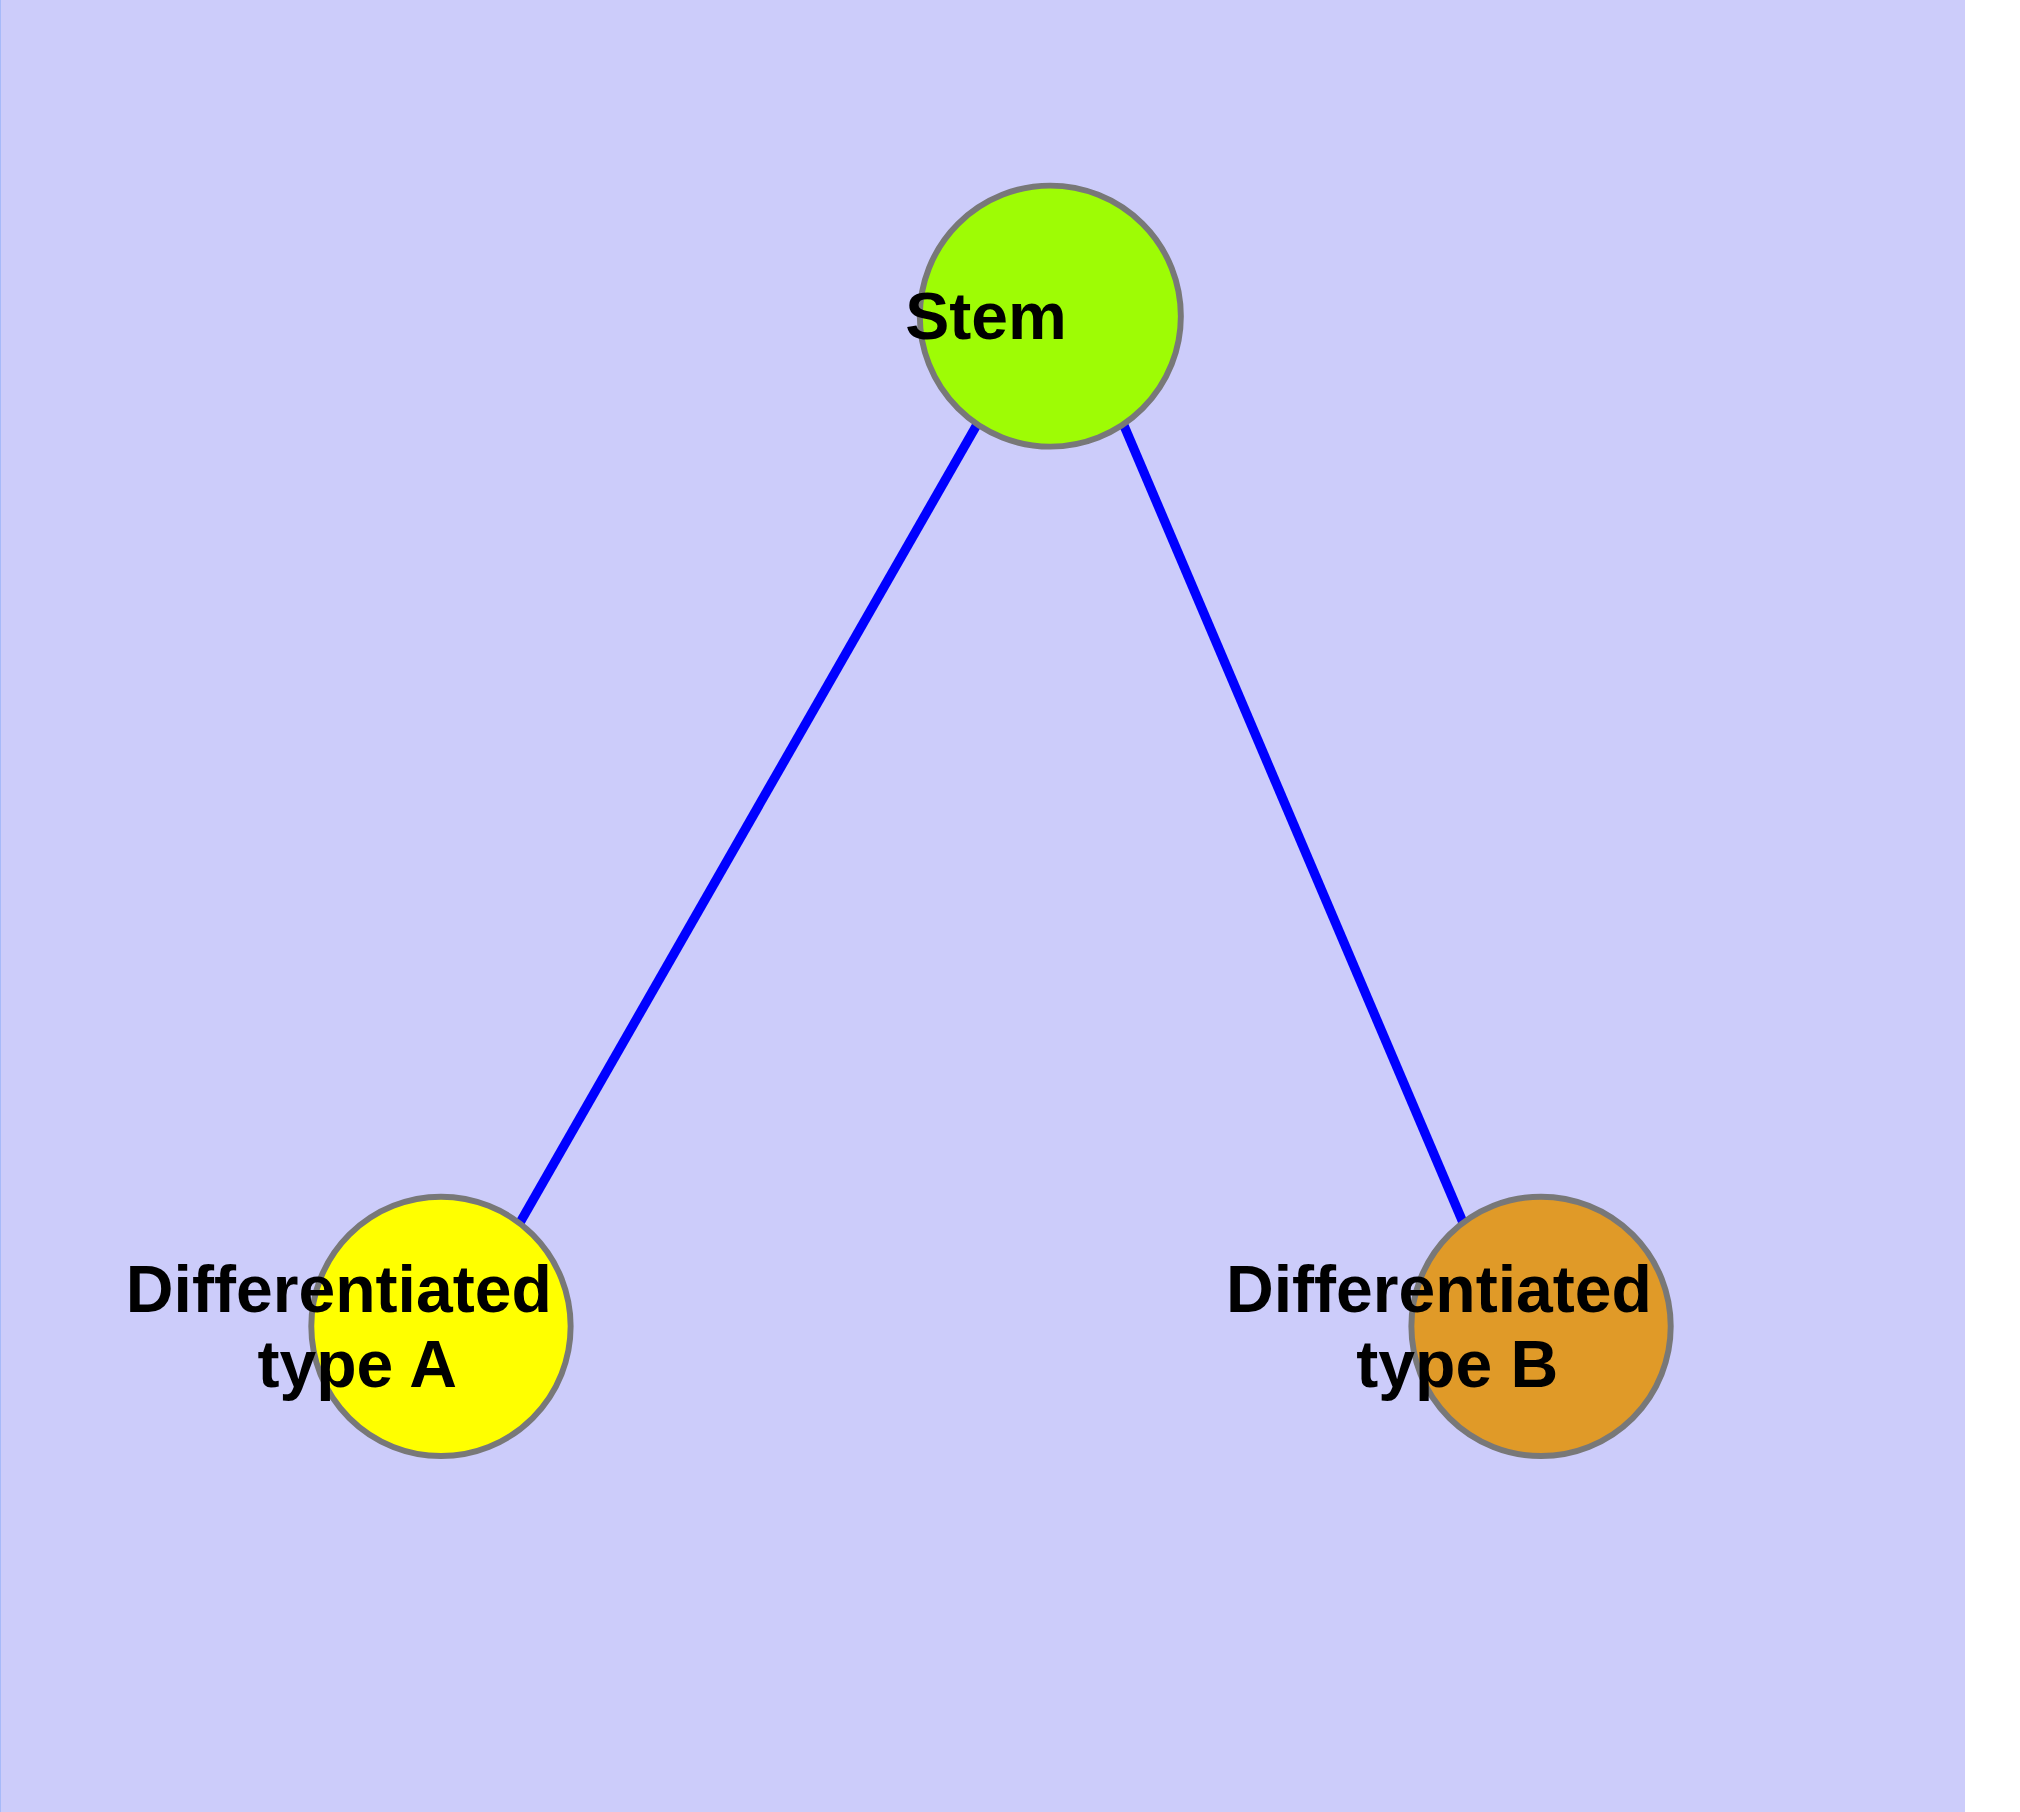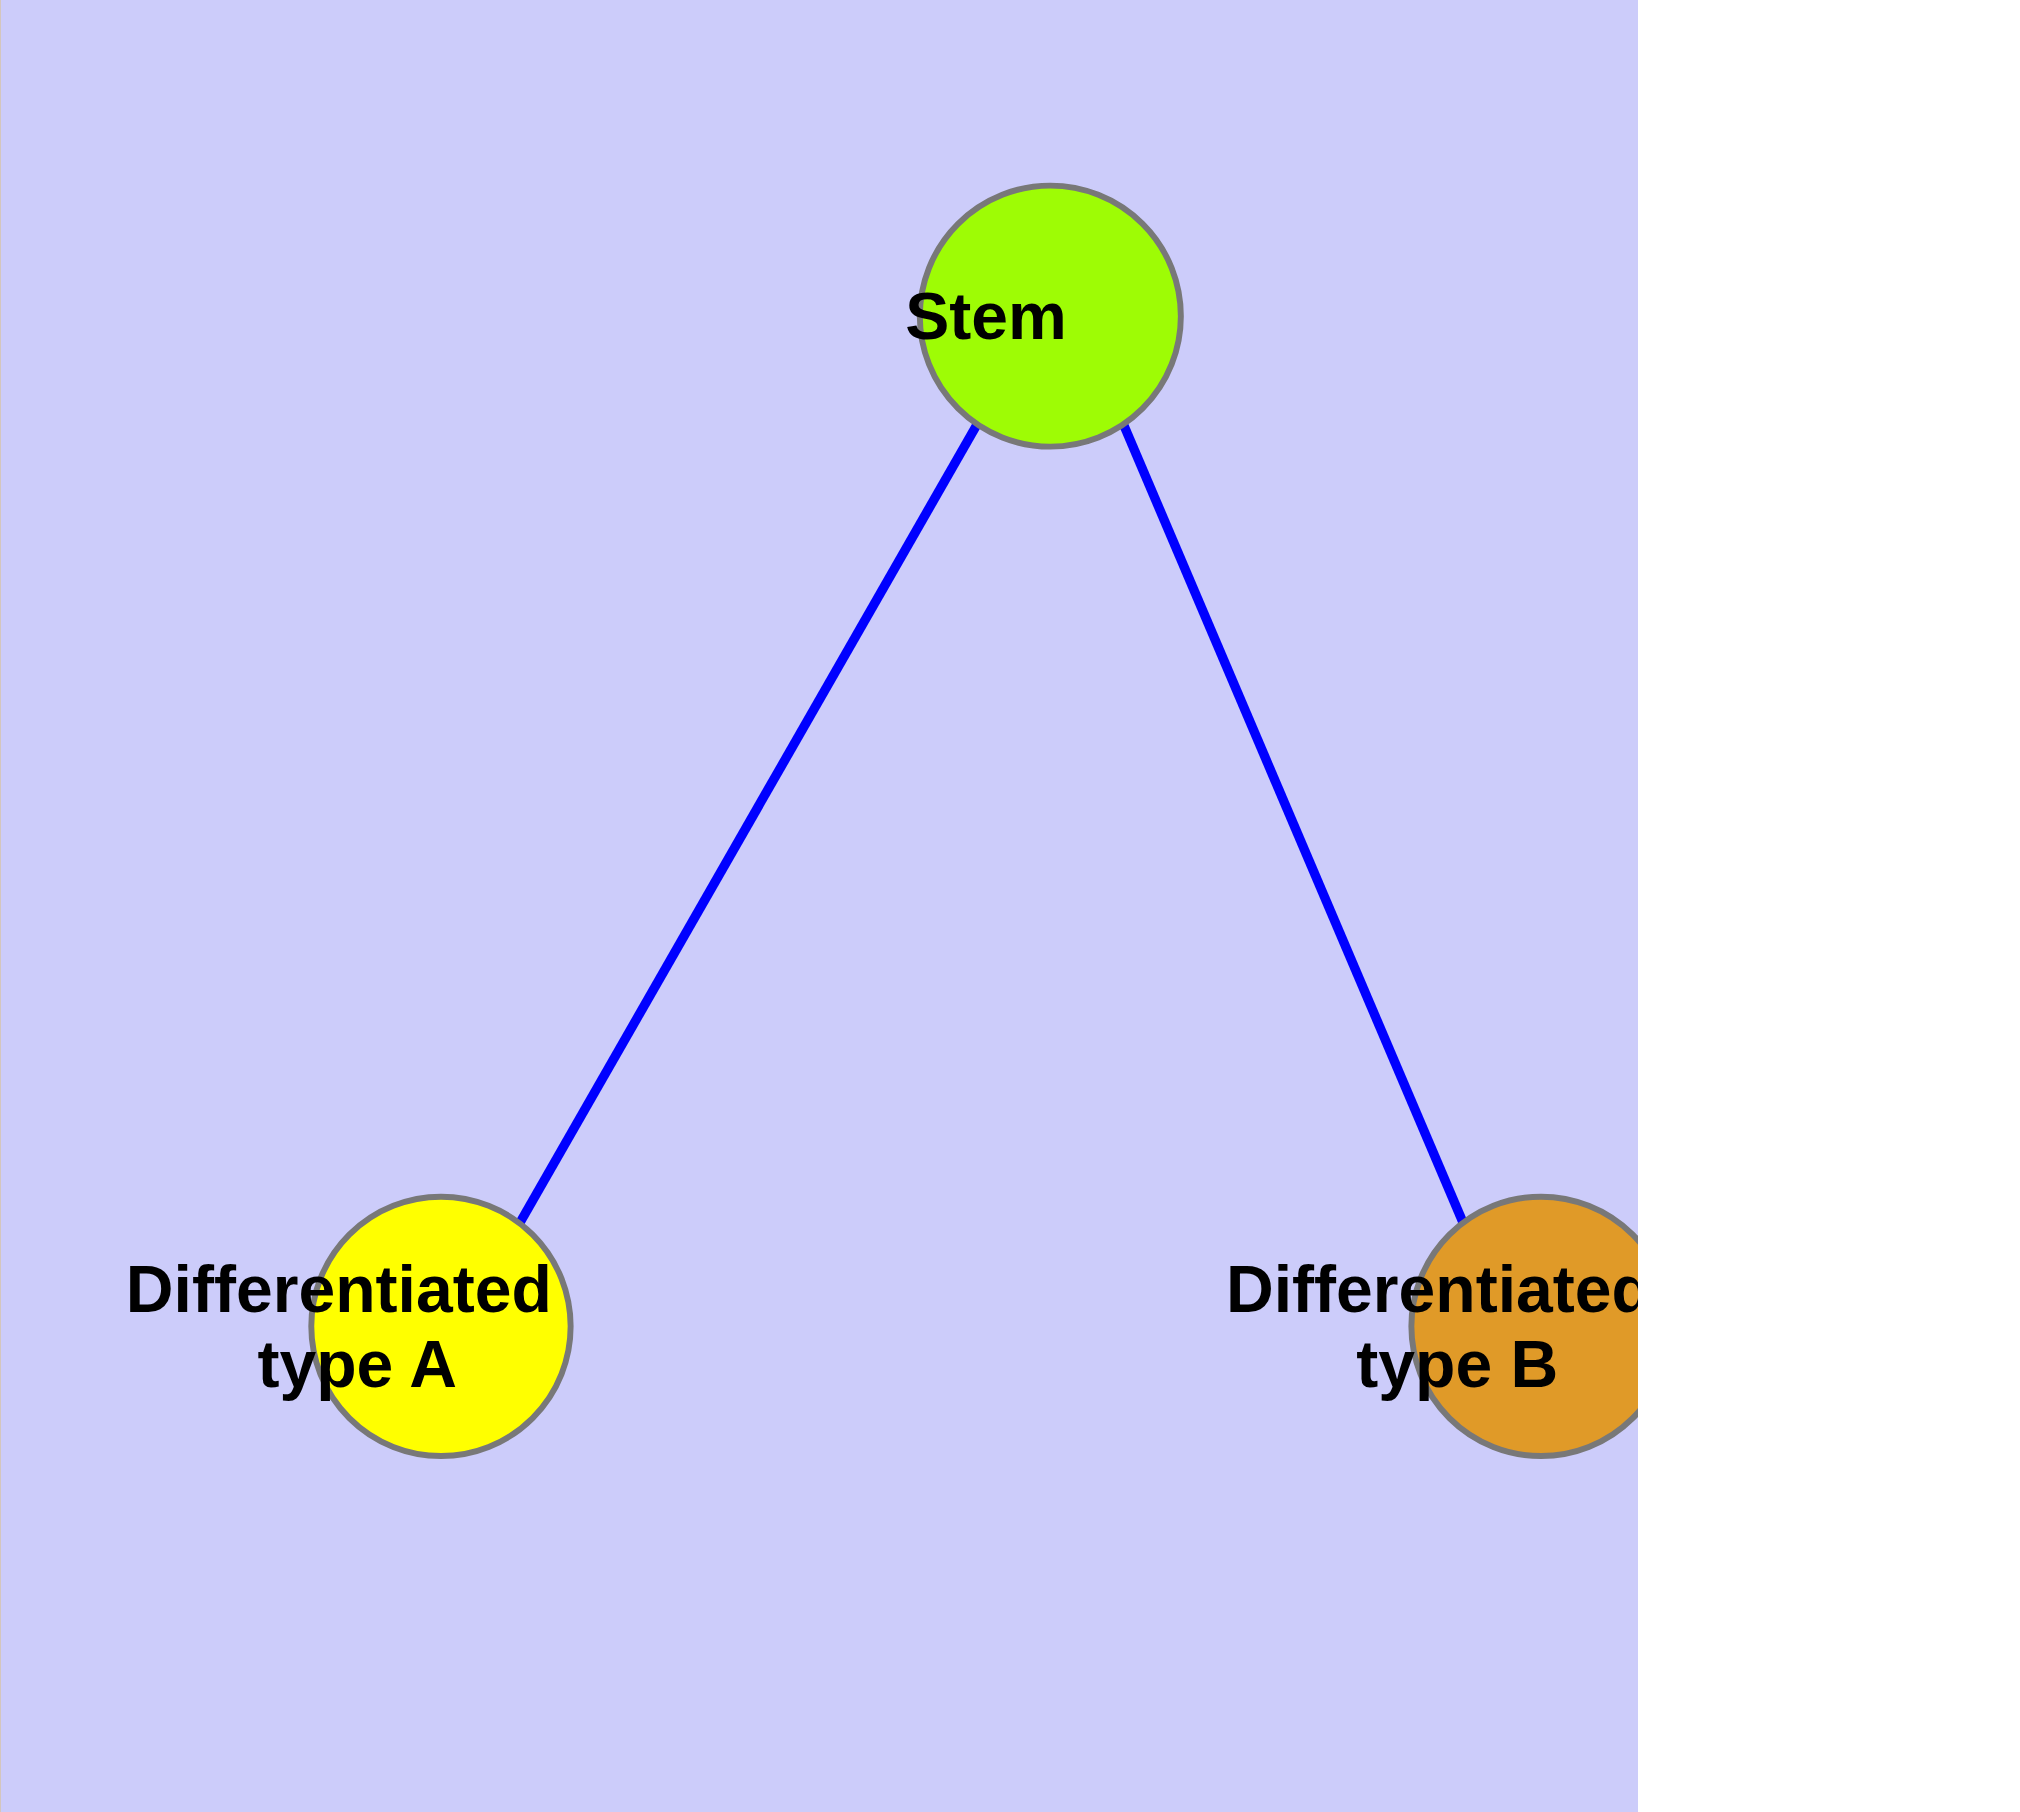--- a/index.html
+++ b/index.html
@@ -31,21 +31,21 @@
     fill: #000000;
     text-anchor: middle;
     dominant-baseline: auto;
     paint-order: normal;
     white-space: pre;
   }
 </style>
 </head>
 <body>
 
-<div id="canvas" style="width: 1638px; height: 1812px; background: #eab308;">
+<div id="canvas" style="width: 1965px; height: 1812px; background: #3b82f6;">
   <svg id="graph-svg" viewBox="0 0 2384 2138" style="width: 2021px; height: 1812px;">
 
     <rect x="0" y="0" width="2384" height="2138" fill="#ccccfa"></rect>
 
     <g>
       <line x1="1153" y1="500" x2="613" y2="1443" stroke="#0000ff" stroke-width="11" stroke-linecap="butt"></line>
       <line x1="1325" y1="500" x2="1727" y2="1445" stroke="#0000ff" stroke-width="11" stroke-linecap="butt"></line>
     </g>
 
     <g>

